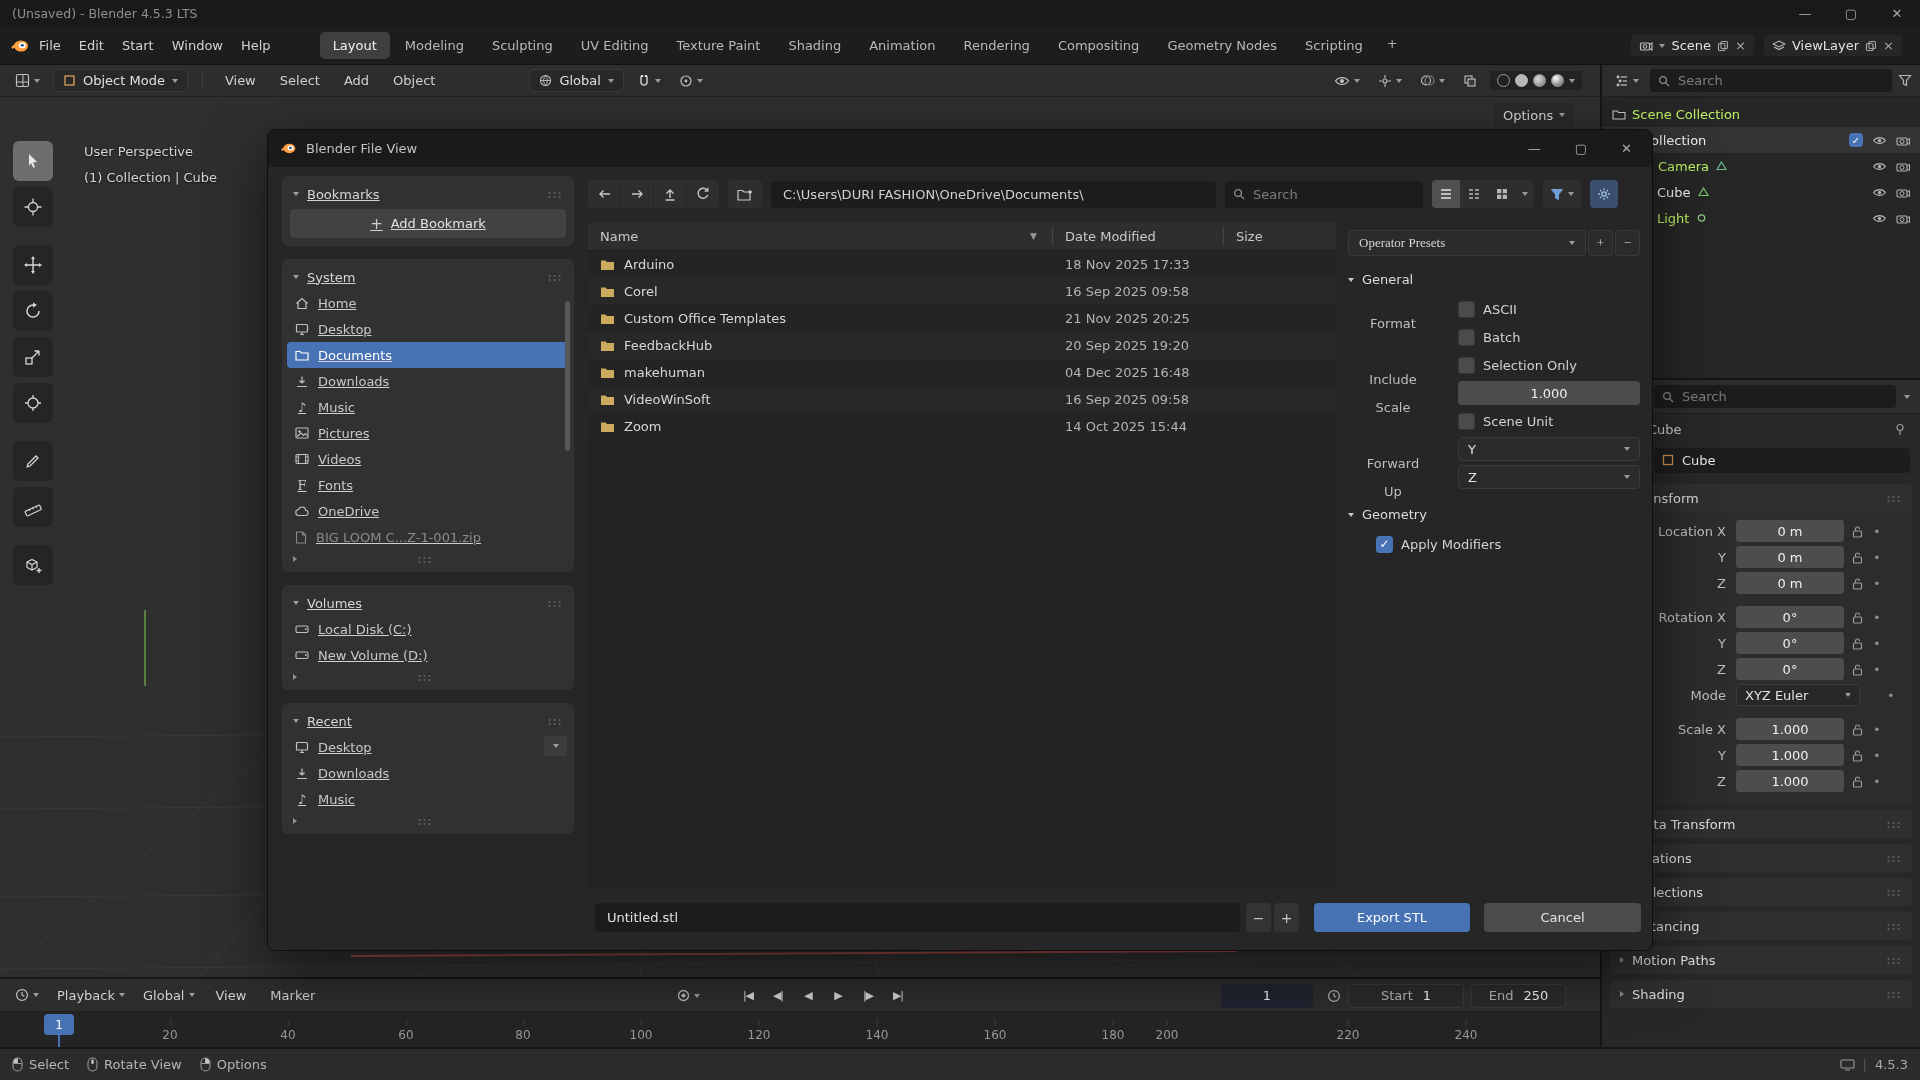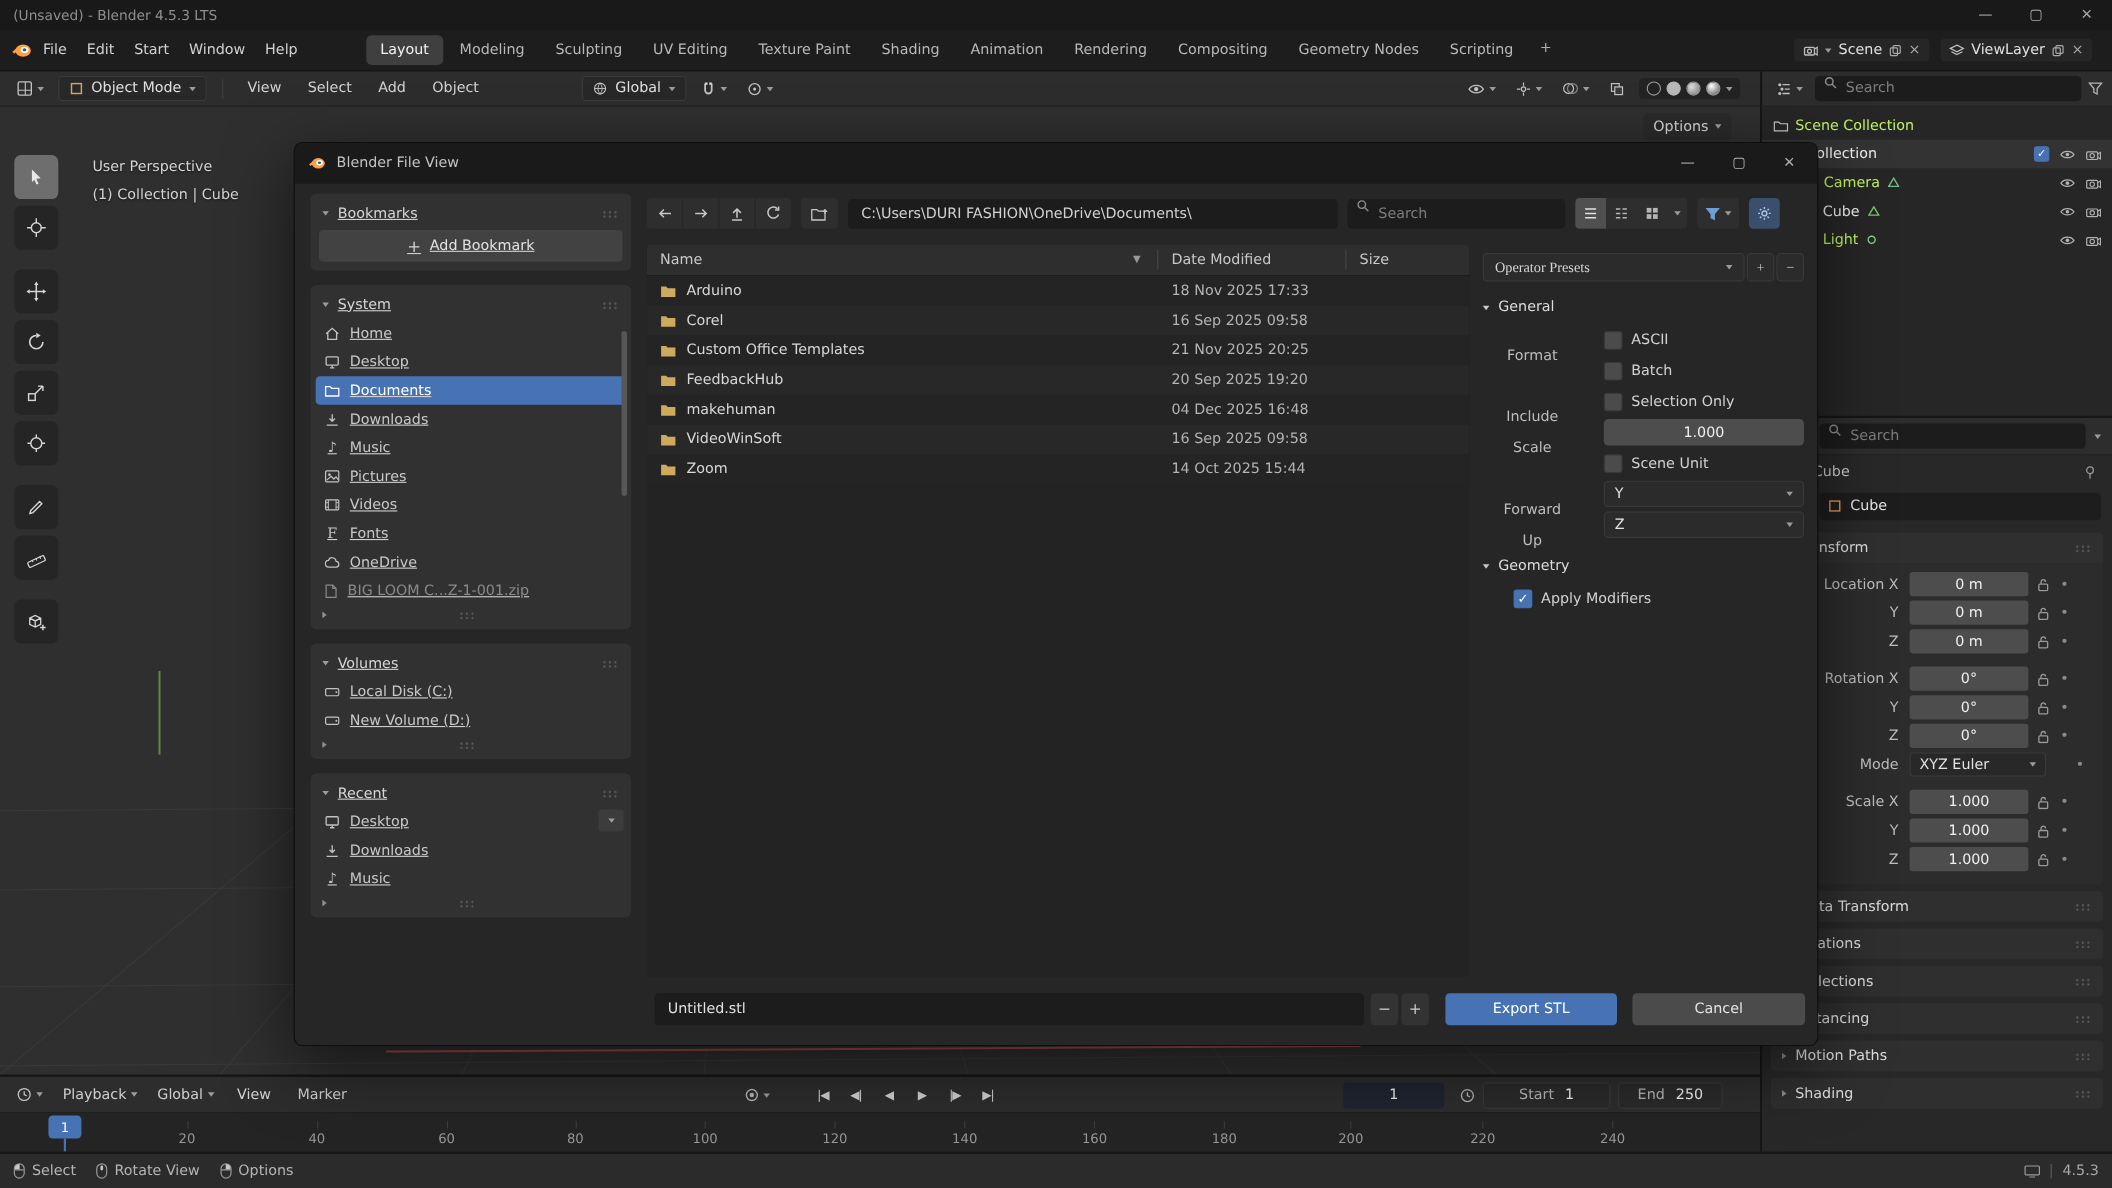--- a/index.html
+++ b/index.html
@@ -13,38 +13,38 @@
   .chr{width:0;height:0;border-top:3.5px solid transparent;border-bottom:3.5px solid transparent;border-left:4.5px solid #8f8f8f;flex:none;}
   .grip{width:16px;height:7px;background-image:radial-gradient(#5d5d5d 1px,transparent 1.3px);background-size:5px 4px;flex:none;}
 
   
   .titlebar{left:0;top:0;width:1920px;height:27px;background:#191919;display:flex;align-items:center;color:#8f8f8f;font-size:12.5px;}
   .titlebar .t{padding-left:12px;}
   .winbtns{margin-left:auto;display:flex;}
   .winbtn{width:46px;height:27px;display:flex;align-items:center;justify-content:center;color:#a8a8a8;font-size:13px;}
   .menubar{left:0;top:27px;width:1920px;height:38px;background:#1d1d1d;border-bottom:1px solid #121212;display:flex;align-items:center;padding:0 10px;box-sizing:border-box;}
   .menu-item{padding:5px 9px;color:#d2d2d2;border-radius:4px;}
-  .wtabs{display:flex;align-items:flex-start;margin-left:53px;gap:2px;}
+  .wtabs{display:flex;align-items:flex-start;margin-left:40px;gap:2px;}
   .wtab{padding:6px 13px;border-radius:5px;color:#b9b9b9;white-space:nowrap;}
   .wtab.active{background:#3f3f3f;color:#f2f2f2;}
   .wtab-add{padding:4px 9px;color:#b0b0b0;}
   .idwidget{display:flex;align-items:center;gap:6px;background:#262626;border-radius:4px;padding:3px 8px;}
   .idwidget .nm{color:#e0e0e0;}
   .toolheader{left:0;top:65px;width:1600px;height:32px;background:#2d2d2d;border-bottom:1px solid #1f1f1f;display:flex;align-items:center;padding:0 10px;box-sizing:border-box;gap:8px;}
   .dd{display:inline-flex;align-items:center;gap:7px;background:#282828;border:1px solid #3a3a3a;border-radius:4px;padding:3px 9px;color:#e0e0e0;white-space:nowrap;}
   .hmenu{padding:4px 8px;color:#d2d2d2;}
   .hsep{width:1px;height:18px;background:#404040;margin:0 6px;}
   .hbtn{display:inline-flex;align-items:center;gap:4px;padding:3px 5px;border-radius:4px;}
   .sphere{width:13px;height:13px;border-radius:50%;border:1px solid #9a9a9a;box-sizing:border-box;}
   .sphere.solid{background:#b9b9b9;border-color:#b9b9b9;}
   .sphere.mat{background:radial-gradient(circle at 35% 35%,#ddd,#777);}
   .sphere.rnd{background:radial-gradient(circle at 35% 30%,#fff,#555);}
   .shadegrp{display:flex;align-items:center;gap:5px;background:#232323;border-radius:4px;padding:3px 7px;}
   .outlinerheader{left:1600px;top:65px;width:320px;height:32px;background:#2d2d2d;border-bottom:1px solid #1f1f1f;border-left:2px solid #161616;display:flex;align-items:center;padding:0 8px;box-sizing:border-box;gap:6px;}
-  .search{display:flex;gap:6px;background:#1c1c1c;border-radius:4px;height:23px;padding:0 8px;flex:1;}
+  .search{display:flex;align-items:center;gap:6px;background:#1c1c1c;border-radius:4px;height:23px;padding:0 8px;flex:1;}
   .search input{background:transparent;border:none;outline:none;color:#cfcfcf;font:inherit;width:100%;}
   .search input::placeholder{color:#7d7d7d;}
 
   
   .viewport{left:0;top:97px;width:1600px;height:880px;background:#2f2f2f;overflow:hidden;}
   .vp-text{position:absolute;left:84px;top:42px;line-height:26px;color:#d4d4d4;text-shadow:0 1px 2px rgba(0,0,0,.6);font-size:13px;}
   .vp-options{position:absolute;left:1494px;top:6px;height:24px;display:flex;align-items:center;gap:6px;background:#2a2a2aE6;border-radius:4px;padding:0 9px;color:#d6d6d6;}
   .toolcol{position:absolute;left:13px;top:44px;display:flex;flex-direction:column;gap:6px;}
   .tool-btn{width:40px;height:40px;border-radius:6px;background:rgba(35,35,35,.85);display:flex;align-items:center;justify-content:center;}
   .tool-btn.active{background:#6e6e6e;}
@@ -764,21 +764,21 @@
     <div class="ruler">
       <span class="tick" style="left:170px;">20</span>
       <span class="tick" style="left:288px;">40</span>
       <span class="tick" style="left:406px;">60</span>
       <span class="tick" style="left:523px;">80</span>
       <span class="tick" style="left:641px;">100</span>
       <span class="tick" style="left:759px;">120</span>
       <span class="tick" style="left:877px;">140</span>
       <span class="tick" style="left:995px;">160</span>
       <span class="tick" style="left:1113px;">180</span>
-      <span class="tick" style="left:1228px;text-align:center;">200</span>
+      <span class="tick" style="left:1167px;text-align:center;">200</span>
       <span class="tick" style="left:1348px;">220</span>
       <span class="tick" style="left:1466px;">240</span>
       <div class="playline"></div>
       <div class="playhead">1</div>
     </div>
   </div>
 
   <div class="abs statusbar">
     <div class="sb-item">
       <svg width="11" height="15" viewBox="0 0 11 15">

